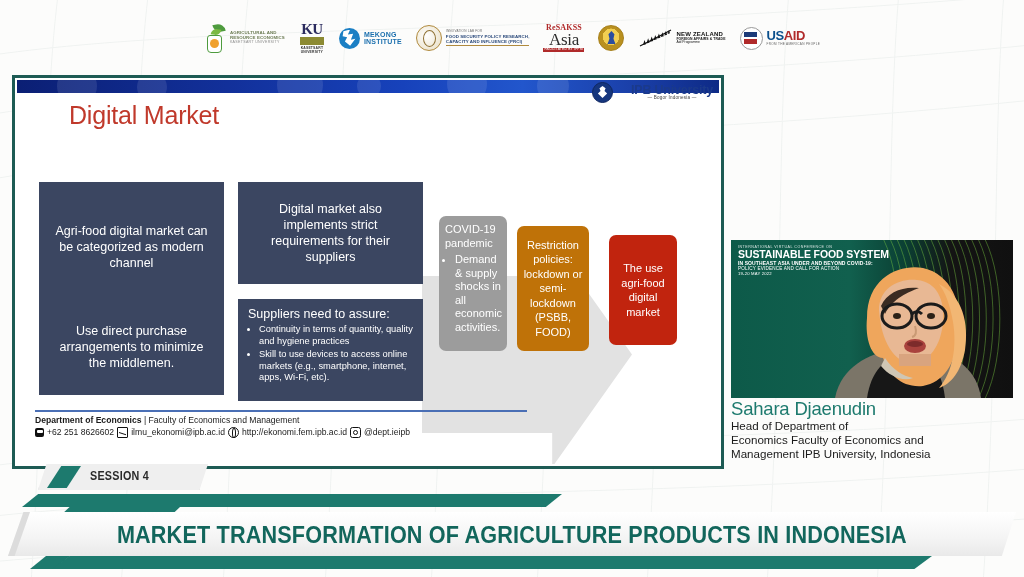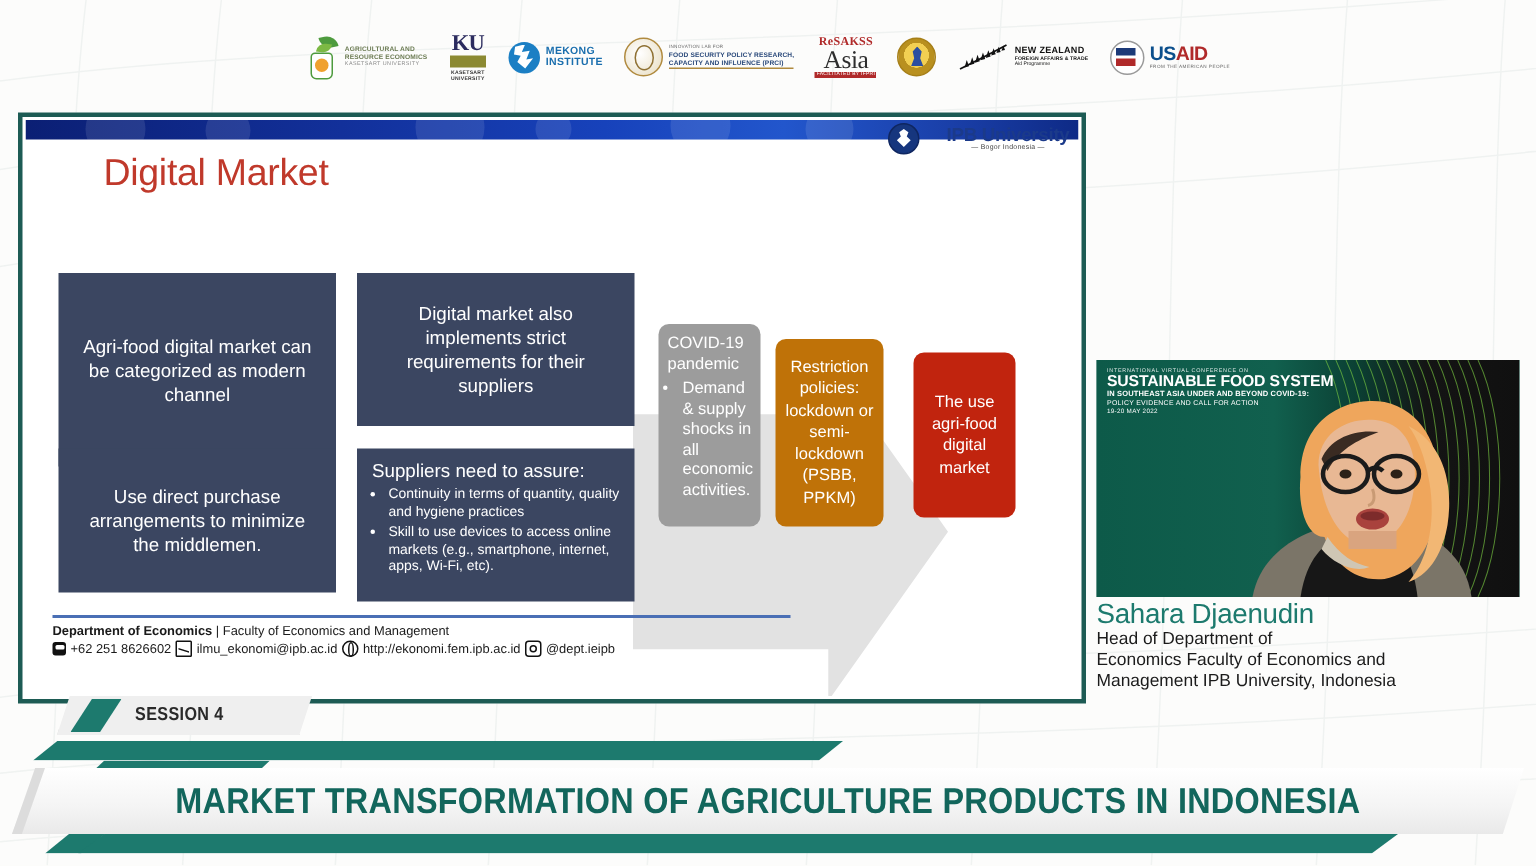--- a/index.html
+++ b/index.html
@@ -308,21 +308,21 @@
     </div>
 
     <div class="box flowbox" style="left:422px;top:136px;width:68px;height:135px;background:#9c9c9c;">
       <div class="hd">COVID-19 pandemic</div>
       <ul>
         <li>Demand &amp; supply shocks in all economic activities.</li>
       </ul>
     </div>
 
     <div class="box flowbox center" style="left:500px;top:146px;width:72px;height:125px;background:#bf7208;">
-      <div class="t">Restriction policies: lockdown or semi-lockdown (PSBB, PPKM)</div>
+      <div class="t">Restriction policies: lockdown or semi-lockdown (PSBB, FOOD)</div>
     </div>
 
     <div class="box flowbox center" style="left:592px;top:155px;width:68px;height:110px;background:#c1240e;">
       <div class="t">The use agri-food digital market</div>
     </div>
 
     <div class="slide-rule"></div>
     <div class="slide-foot">
       <div class="f1">
         <b>Department of Economics</b>

